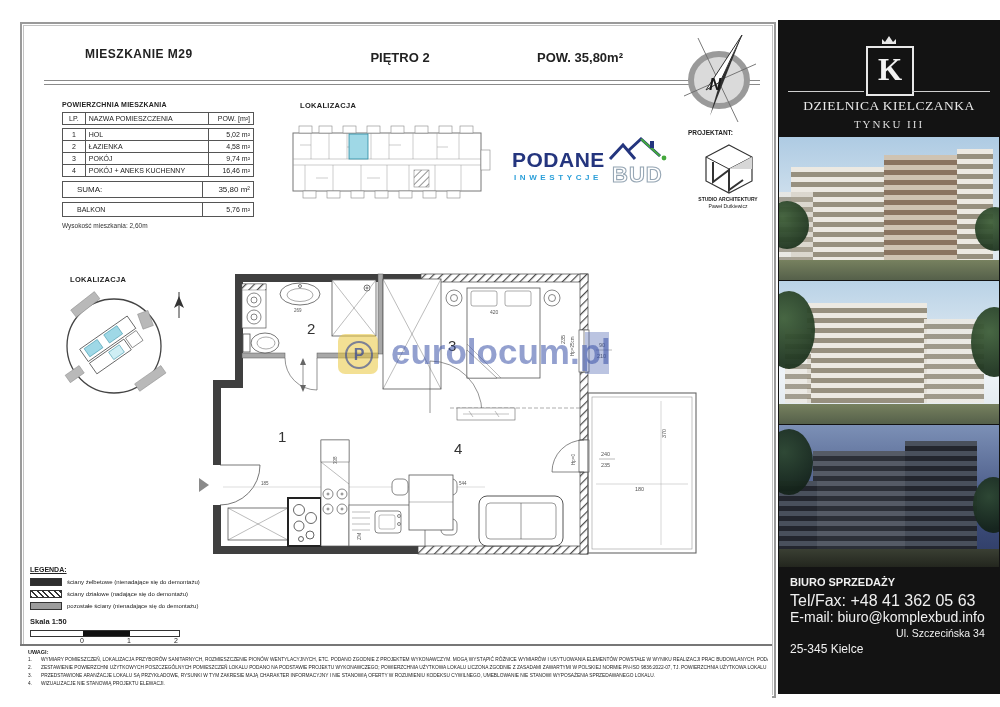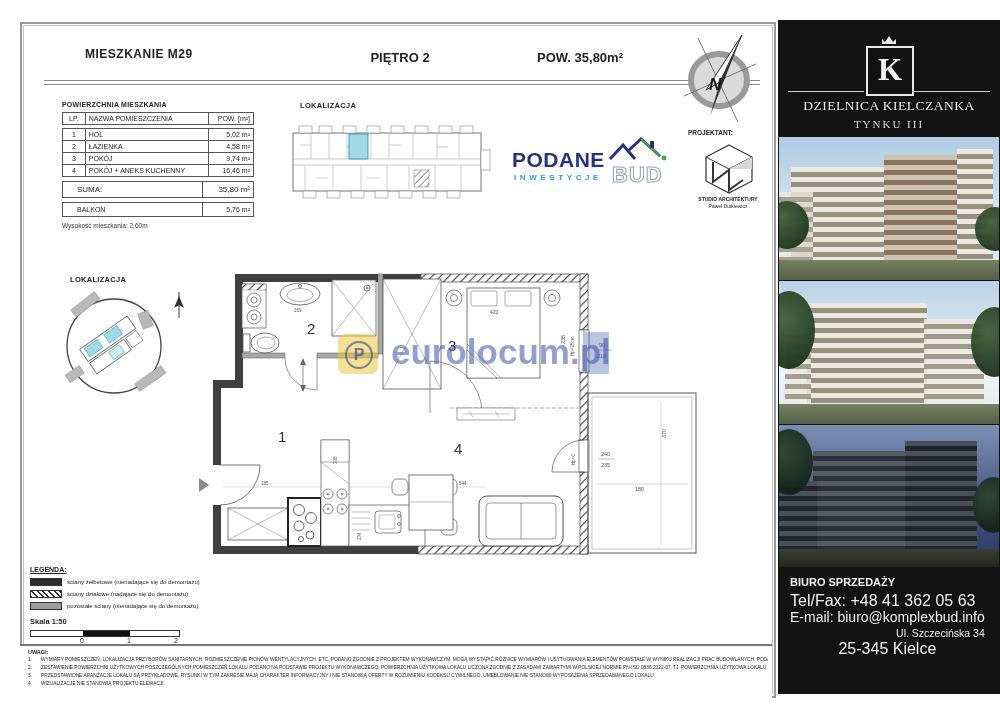--- a/index.html
+++ b/index.html
@@ -555,17 +555,17 @@
       <div class="ground3"></div>
       <div class="tree dark" style="left:-14px;top:4px;width:48px;height:66px;"></div>
       <div class="tree dark" style="left:194px;top:52px;width:40px;height:56px;"></div>
     </div>
 
     <div class="abs" style="left:12px;top:556px;color:#f0f0f0;">
       <div style="font-size:11px;font-weight:bold;margin-bottom:5px;">BIURO SPRZEDAŻY</div>
       <div style="font-size:16px;line-height:16px;">Tel/Fax: +48 41 362 05 63</div>
       <div style="font-size:14px;line-height:16px;">E-mail: biuro@komplexbud.info</div>
       <div style="font-size:10.5px;line-height:16px;text-align:right;">Ul. Szczecińska 34</div>
-      <div style="font-size:16px;line-height:16px;text-align:center;">25-345 Kielce</div>
+      <div style="font-size:12px;line-height:16px;">25-345 Kielce</div>
     </div>
   </div>
 
 </div>
 
 </body></html>

